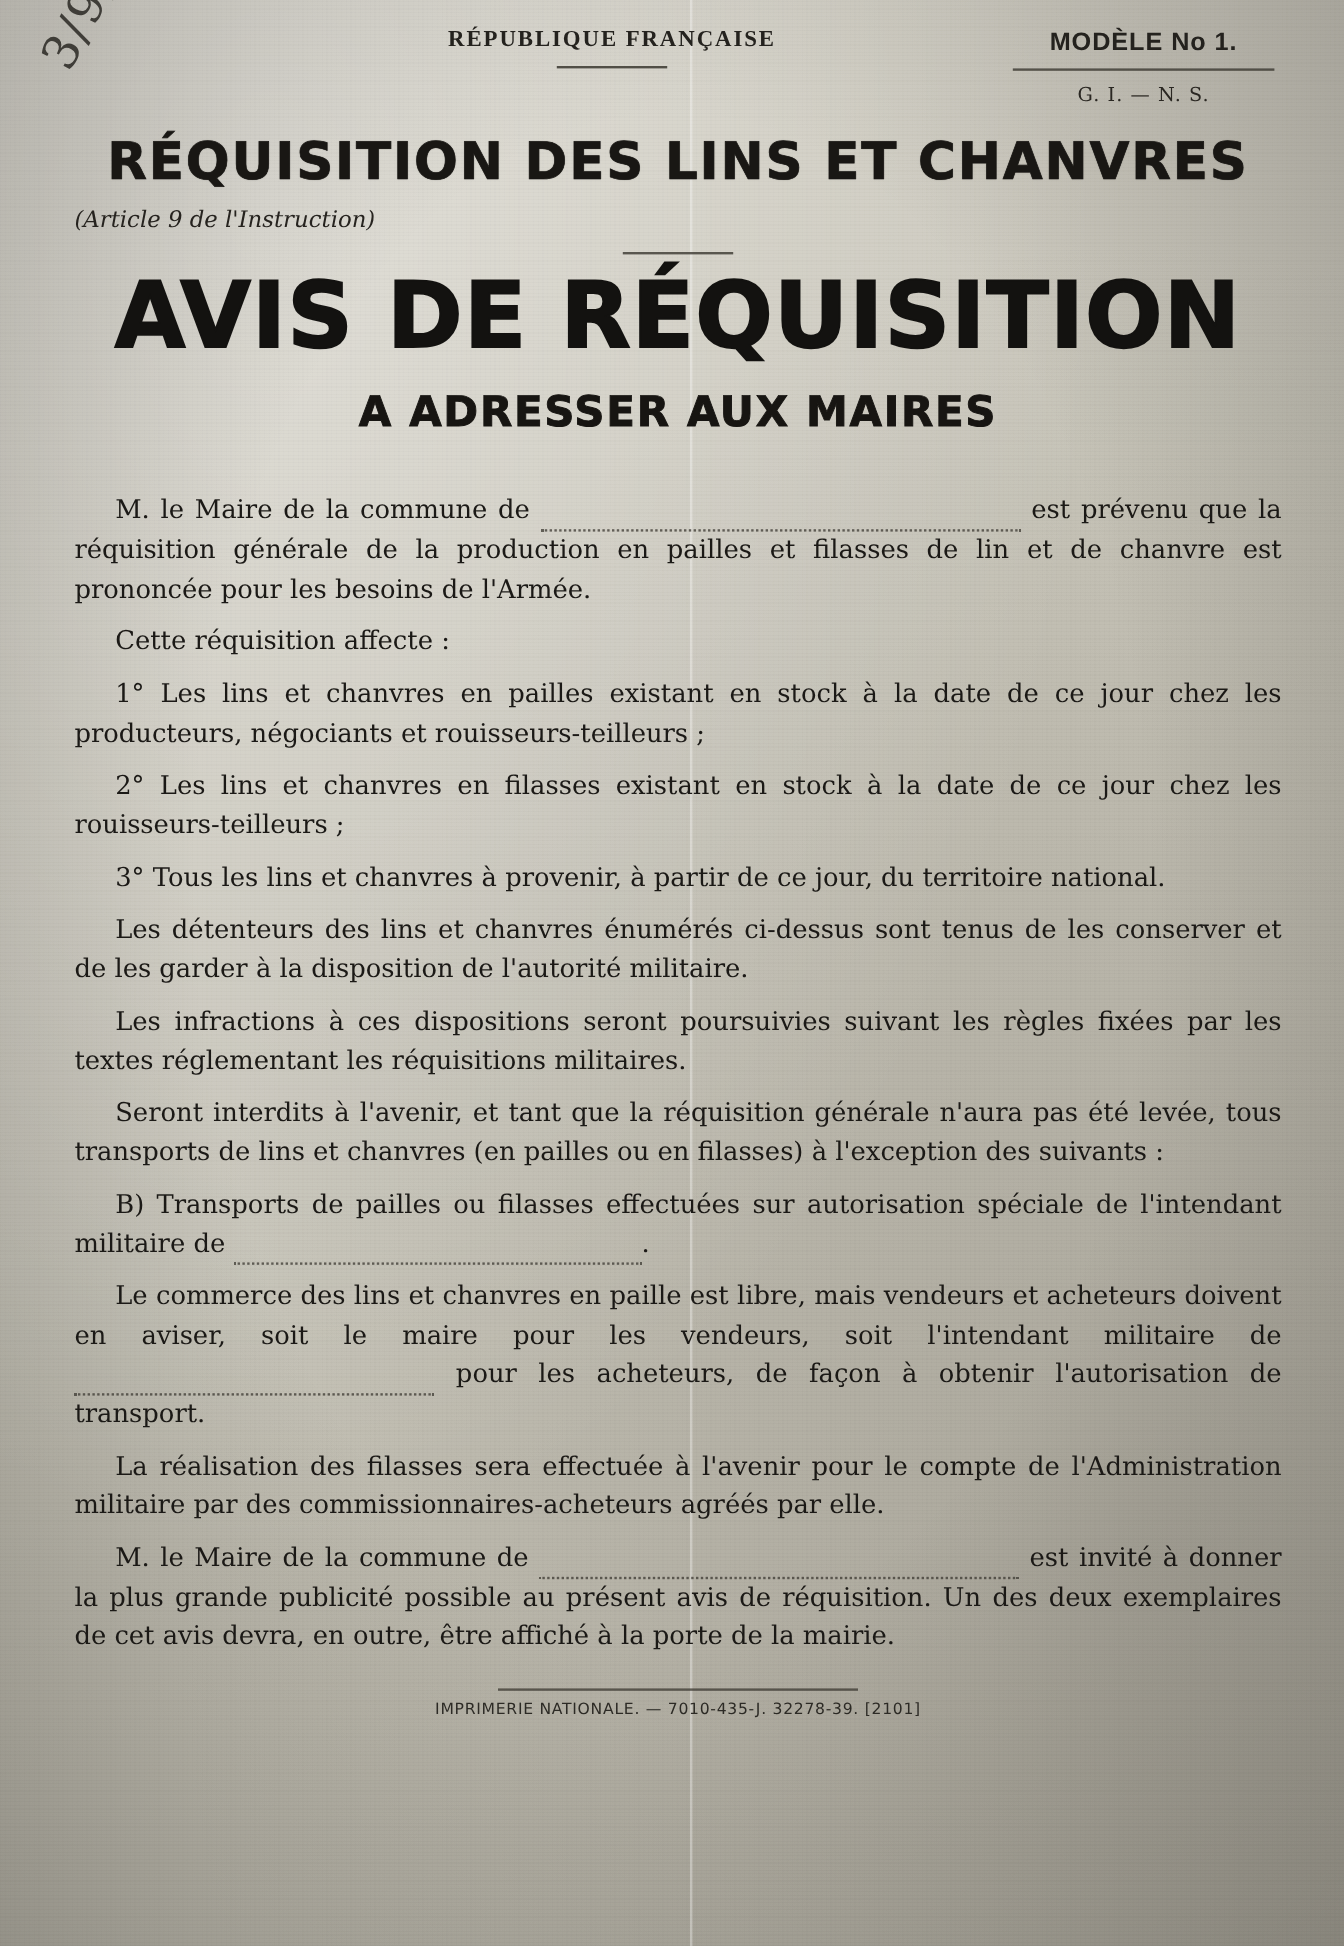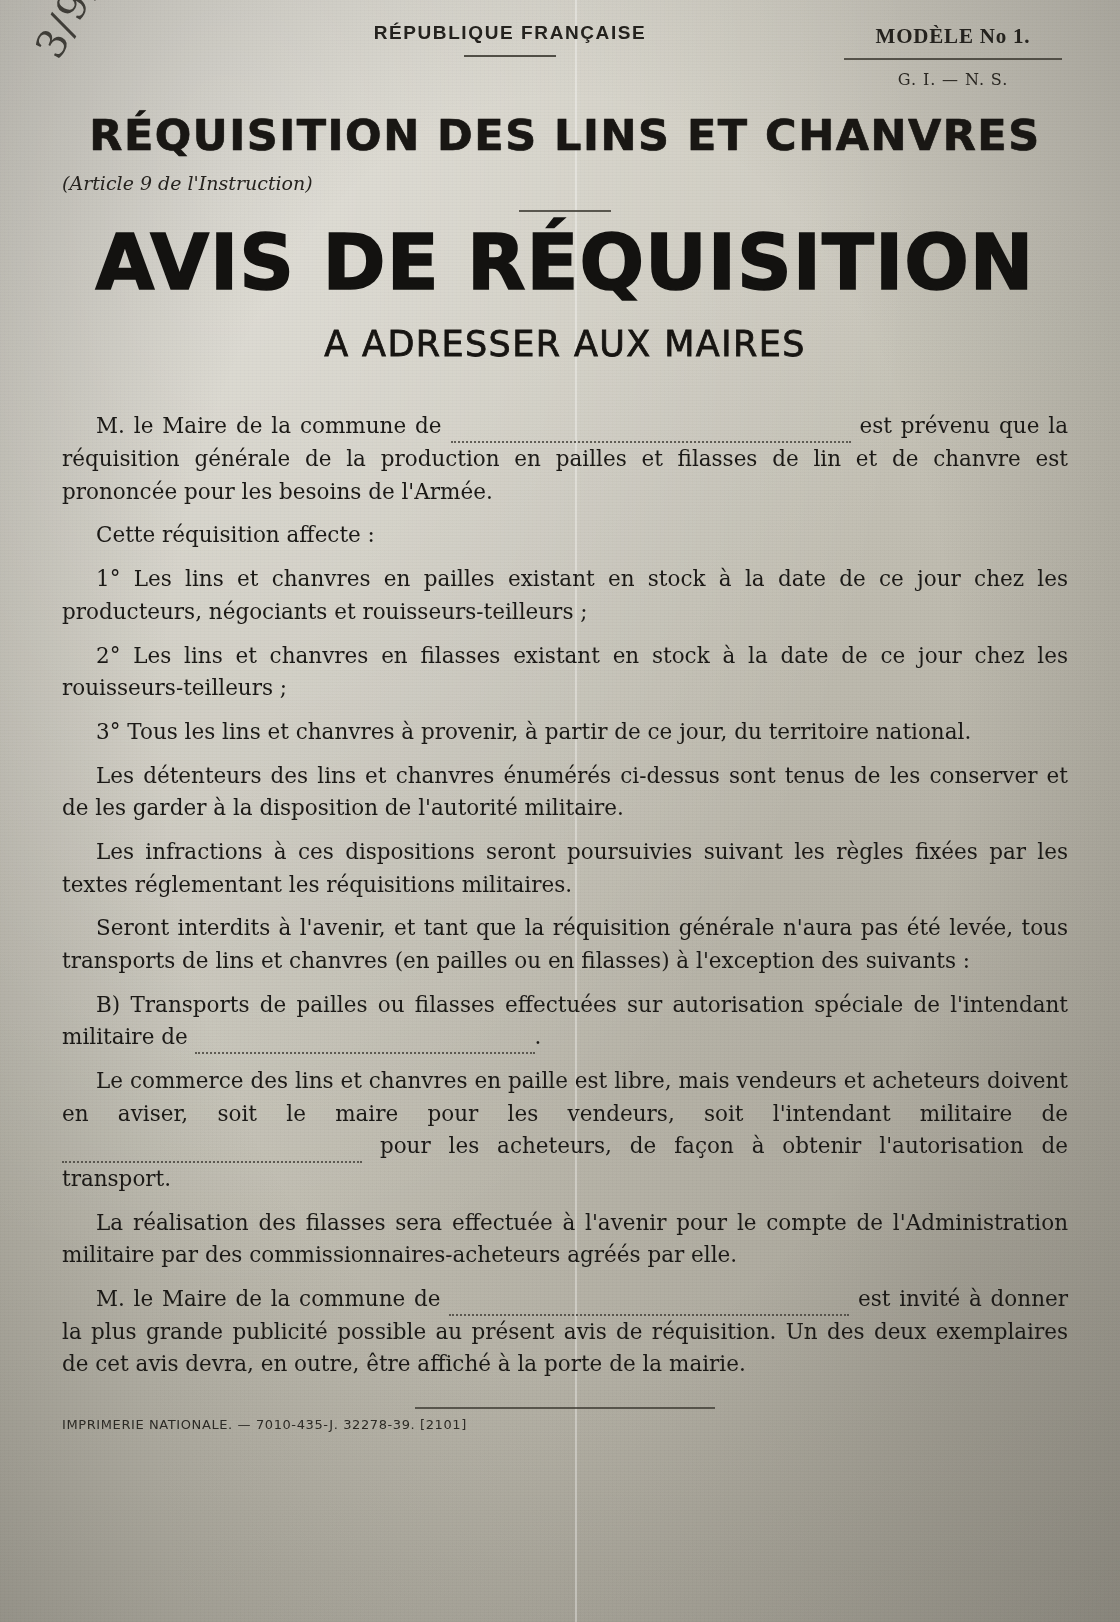--- a/index.html
+++ b/index.html
@@ -49,40 +49,40 @@
     align-items: flex-start;
     justify-content: space-between;
     height: 78px;
   }
   .rep-wrap {
     flex: 1;
     text-align: center;
     padding-left: 120px;
   }
   .rep {
-    font-family: Liberation Sans, sans-serif;
+    font-family: Liberation Serif, serif;
     font-weight: bold;
     font-size: 19px;
     letter-spacing: 1.6px;
     color: #24221e;
   }
   .rep-rule {
     width: 92px;
     height: 2px;
     background: #3a372f;
     margin: 11px auto 0;
     opacity: .85;
   }
   .modele {
     width: 230px;
     text-align: center;
     padding-top: 2px;
   }
   .modele .m1 {
-    font-family: Liberation Serif, serif;
+    font-family: Liberation Sans, sans-serif;
     font-weight: bold;
     font-size: 21px;
     letter-spacing: .8px;
     color: #24221e;
   }
   .modele .mline {
     height: 2px;
     background: #3a372f;
     margin: 9px 6px 10px;
     opacity: .8;
@@ -143,21 +143,21 @@
     font-size: 76px;
     line-height: .98;
     letter-spacing: 1px;
     color: #131210;
     -webkit-text-stroke: 1.6px #131210;
   }
   .title3 {
     margin-top: 24px;
     text-align: center;
     font-family: "DejaVu Sans", sans-serif;
-    font-weight: normal;
+    font-weight: bold;
     font-size: 35px;
     letter-spacing: 1.4px;
     color: #171512;
     -webkit-text-stroke: .8px #171512;
   }
 
   
   .body {
     margin-top: 46px;
     font-family: "DejaVu Serif", serif;
@@ -178,21 +178,21 @@
     opacity: .75;
   }
   .fill.w1 { width: 400px; }
   .fill.w2 { width: 340px; }
   .fill.w3 { width: 300px; }
   .fill.w4 { width: 400px; }
 
   
   .footer {
     margin-top: 26px;
-    text-align: left;
+    text-align: center;
   }
   .footer-rule {
     width: 300px;
     height: 2px;
     background: #3a372f;
     margin: 0 auto 8px;
     opacity: .75;
   }
   .footer-text {
     font-family: "DejaVu Sans", sans-serif;

